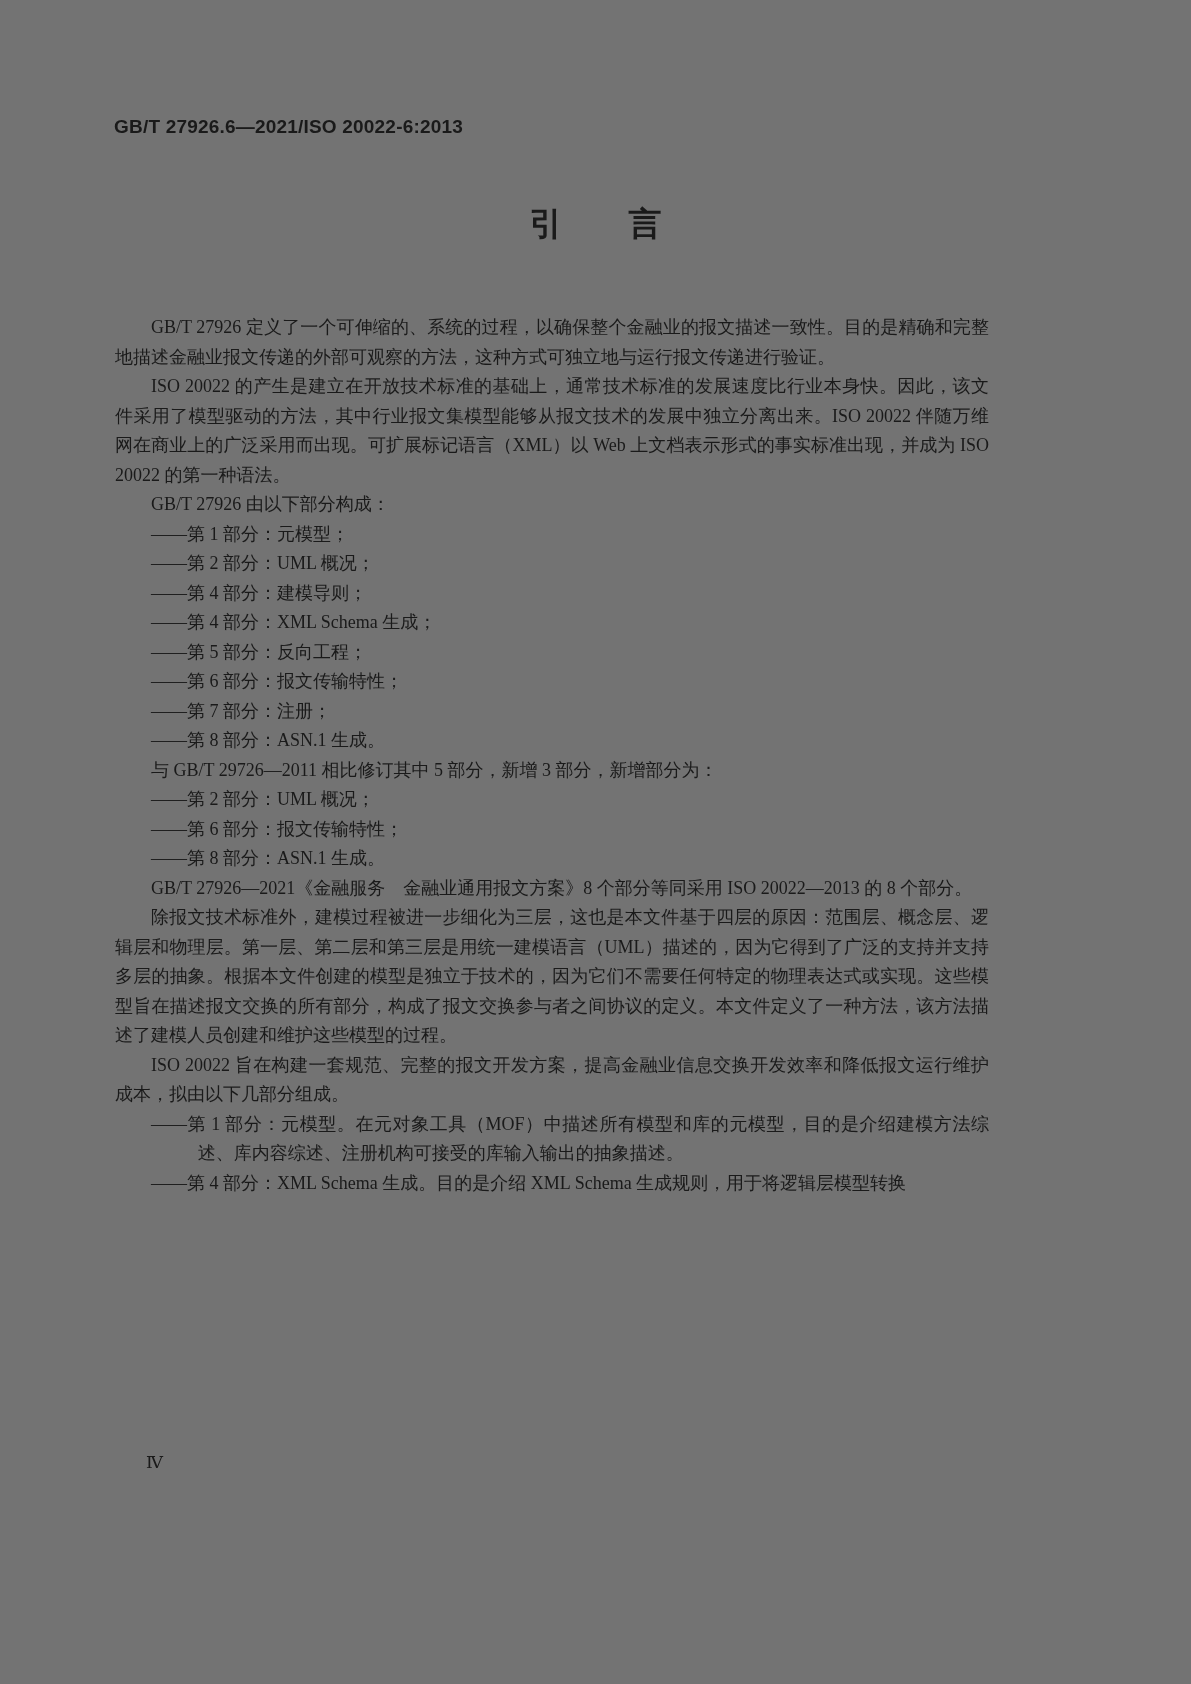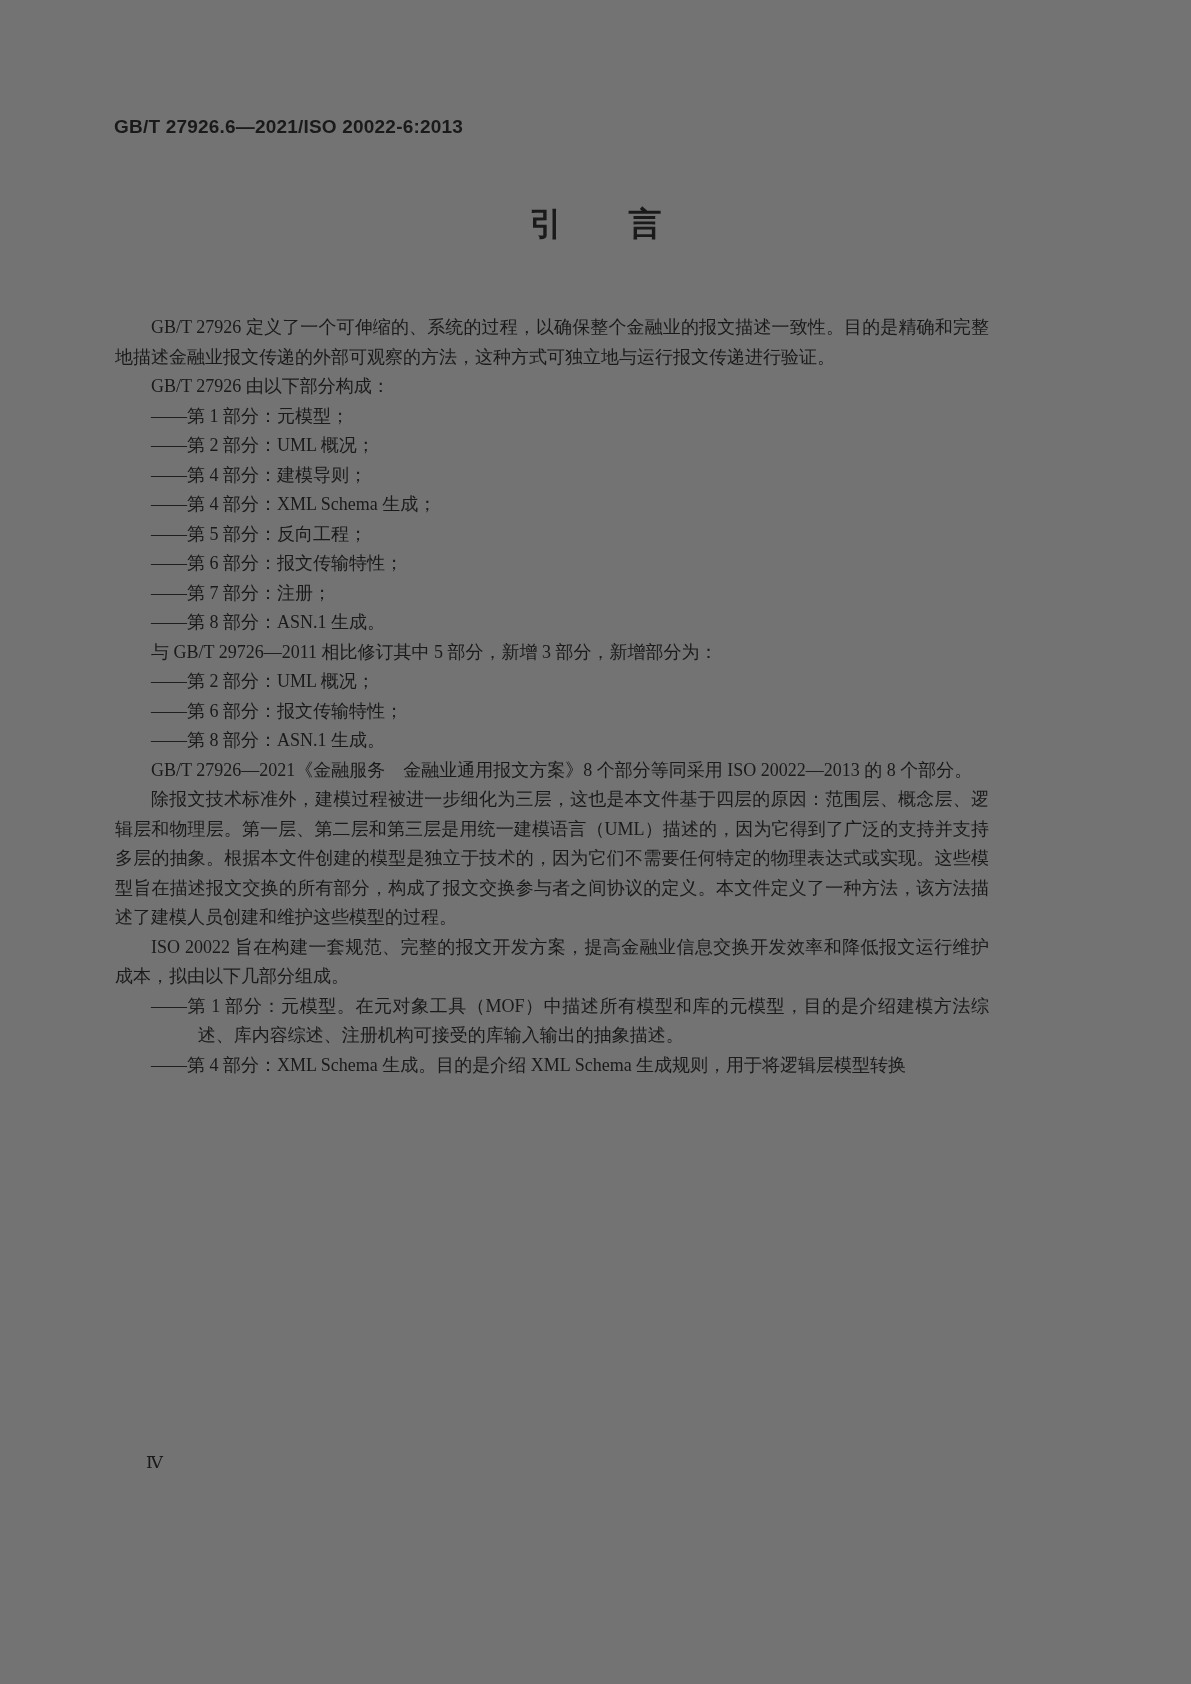--- a/index.html
+++ b/index.html
@@ -72,20 +72,21 @@
 <div class="page">
 
   <div class="doc-header">GB/T 27926.6—2021/ISO 20022-6:2013</div>
 
   <h1 class="doc-title">引　　言</h1>
 
   <div class="content">
 
     <p class="para">GB/T 27926 定义了一个可伸缩的、系统的过程，以确保整个金融业的报文描述一致性。目的是精确和完整地描述金融业报文传递的外部可观察的方法，这种方式可独立地与运行报文传递进行验证。</p>
 
+    <p class="para">ISO 20022 的产生是建立在开放技术标准的基础上，通常技术标准的发展速度比行业本身快。因此，该文件采用了模型驱动的方法，其中行业报文集模型能够从报文技术的发展中独立分离出来。ISO 20022 伴随万维网在商业上的广泛采用而出现。可扩展标记语言（XML）以 Web 上文档表示形式的事实标准出现，并成为 ISO 20022 的第一种语法。</p>
 
     <p class="para">GB/T 27926 由以下部分构成：</p>
 
     <p class="list-item">——第 1 部分：元模型；</p>
     <p class="list-item">——第 2 部分：UML 概况；</p>
     <p class="list-item">——第 4 部分：建模导则；</p>
     <p class="list-item">——第 4 部分：XML Schema 生成；</p>
     <p class="list-item">——第 5 部分：反向工程；</p>
     <p class="list-item">——第 6 部分：报文传输特性；</p>
     <p class="list-item">——第 7 部分：注册；</p>

